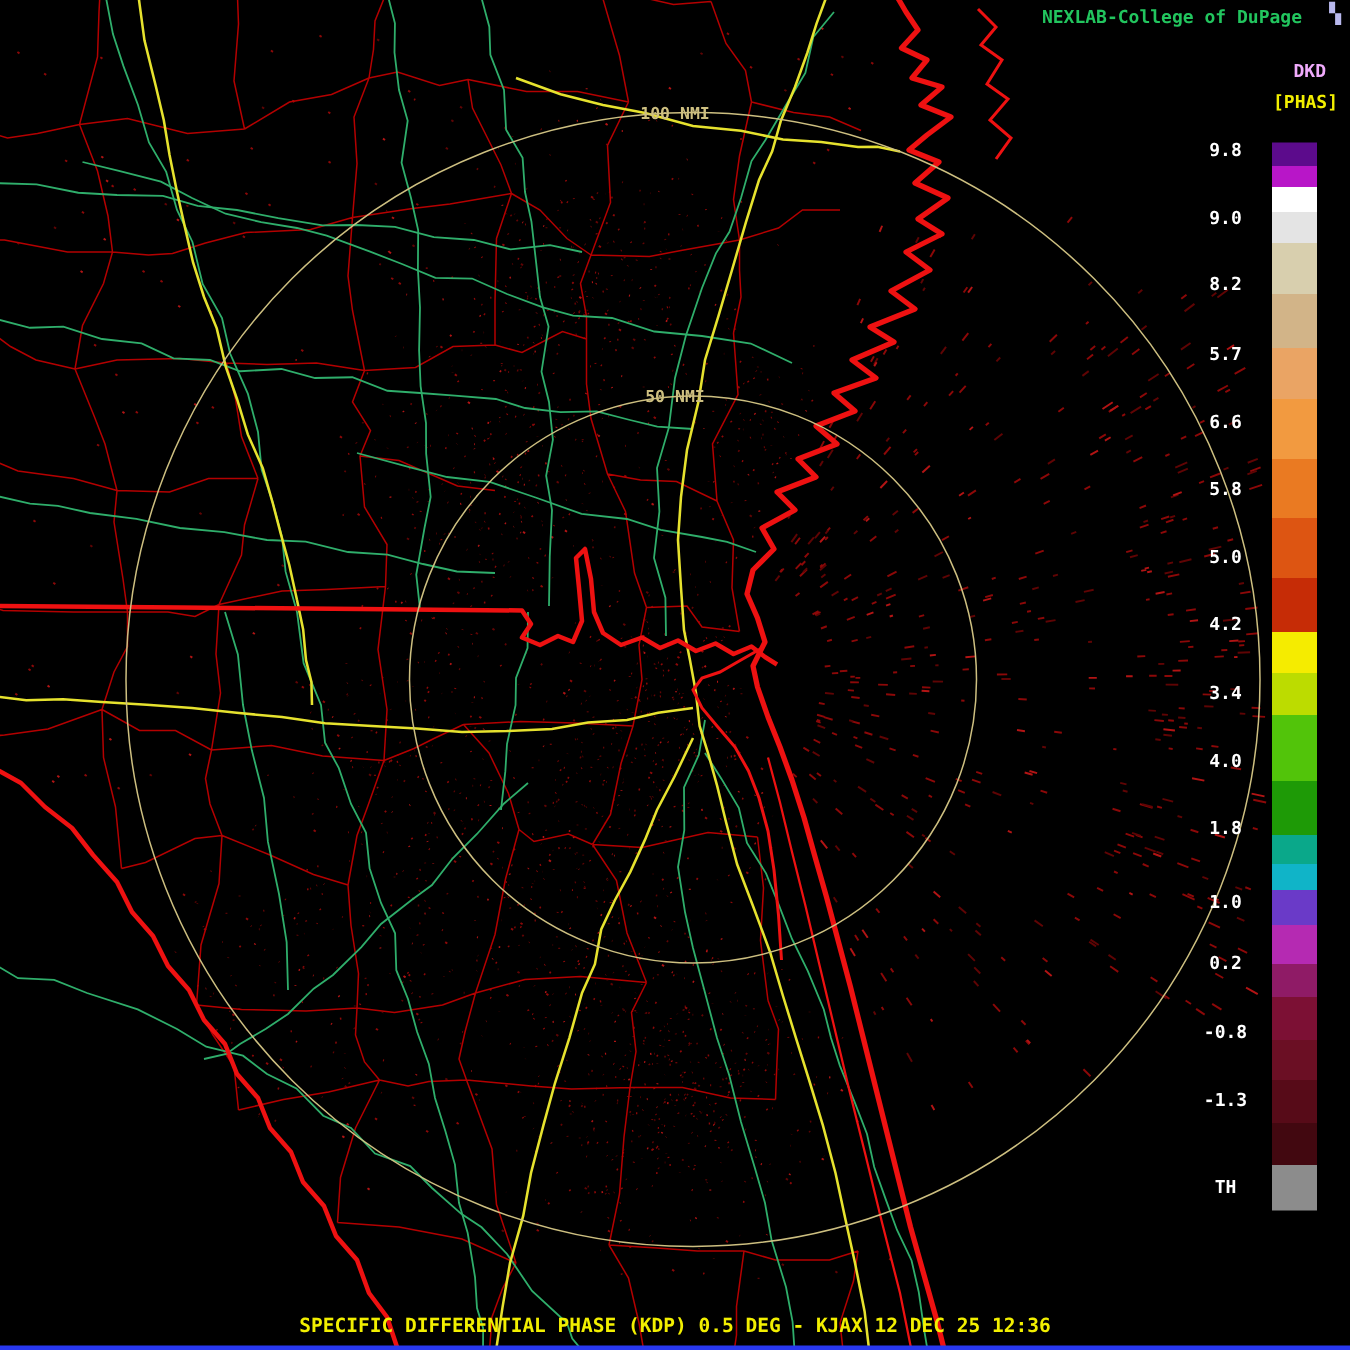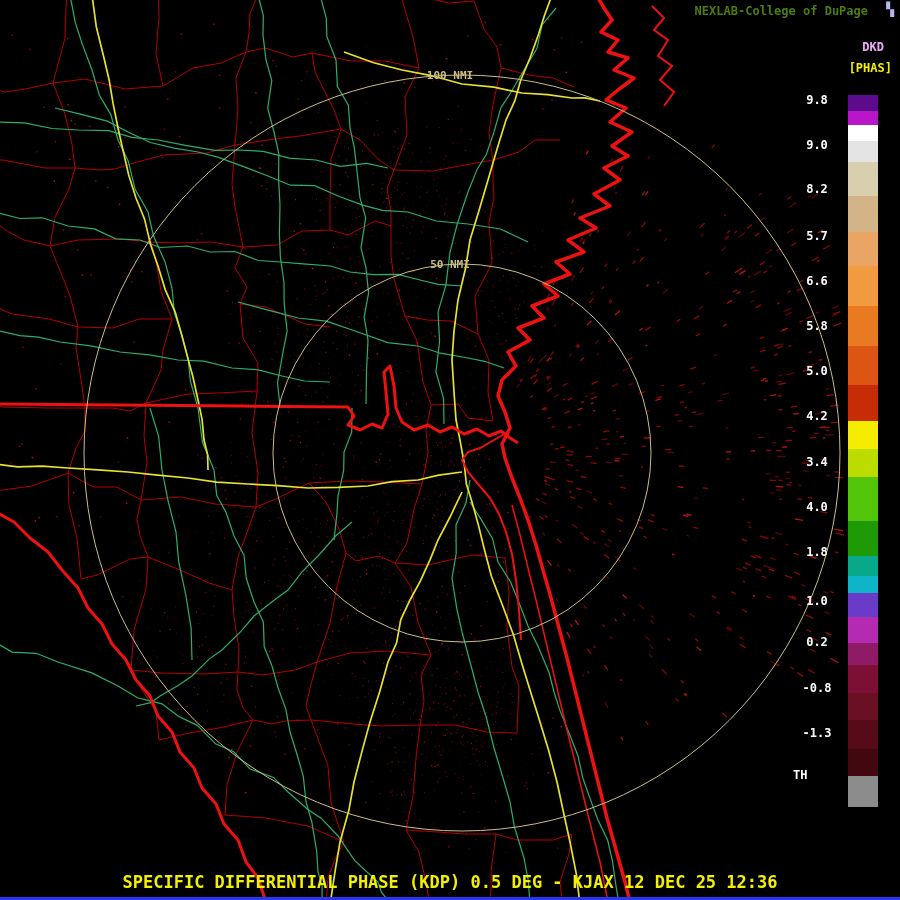--- a/index.html
+++ b/index.html
@@ -1,29 +1,29 @@
 <!DOCTYPE html>
 <html><head>
 <meta charset="utf-8">
 <style>
   html,body{margin:0;padding:0;background:#000;}
   .screen{position:relative;width:900px;height:900px;background:#000;overflow:hidden;
           font-family:"DejaVu Sans Mono","Liberation Mono",monospace;}
   #map{position:absolute;left:0;top:0;}
-  .branding{position:absolute;top:4px;right:32px;color:#4d7c0f;font-size:12px;font-weight:bold;white-space:pre;}
+  .branding{position:absolute;top:4px;right:32px;color:#22c55e;font-size:12px;font-weight:bold;white-space:pre;}
   .logo{position:absolute;top:2px;right:6px;color:#b9b9ee;font-size:13px;font-weight:bold;}
   .prod-code{position:absolute;top:40px;right:16px;color:#f0abfc;font-size:12px;font-weight:bold;}
   .prod-units{position:absolute;top:61px;right:8px;color:#f2ef00;font-size:12px;font-weight:bold;}
   .bar{position:absolute;top:95px;right:22px;width:30px;height:712px;}
   .tick{position:absolute;right:59px;width:48px;text-align:center;color:#ffffff;
         font-size:12px;font-weight:bold;height:14px;line-height:14px;}
-  .th-label{position:absolute;top:768px;right:59px;width:48px;text-align:left;color:#ffffff;
+  .th-label{position:absolute;top:784px;right:59px;width:48px;text-align:center;color:#ffffff;
         font-size:12px;font-weight:bold;}
   .status{position:absolute;bottom:8px;left:0;width:100%;text-align:center;color:#f2ef00;
-        font-size:17px;font-weight:bold;white-space:pre;}
+        font-size:13px;font-weight:bold;white-space:pre;}
   .taskbar{position:absolute;left:0;right:0;bottom:0;height:3px;background:#2838f0;}
   .ringlab{fill:#cdbf80;font-family:"DejaVu Sans Mono",monospace;font-size:11px;font-weight:bold;text-anchor:middle;}
 </style>
 </head>
 <body>
 
 <div class="screen">
 
   <svg id="map" width="900" height="900" viewBox="0 0 900 900">
     <g id="g-echo">

